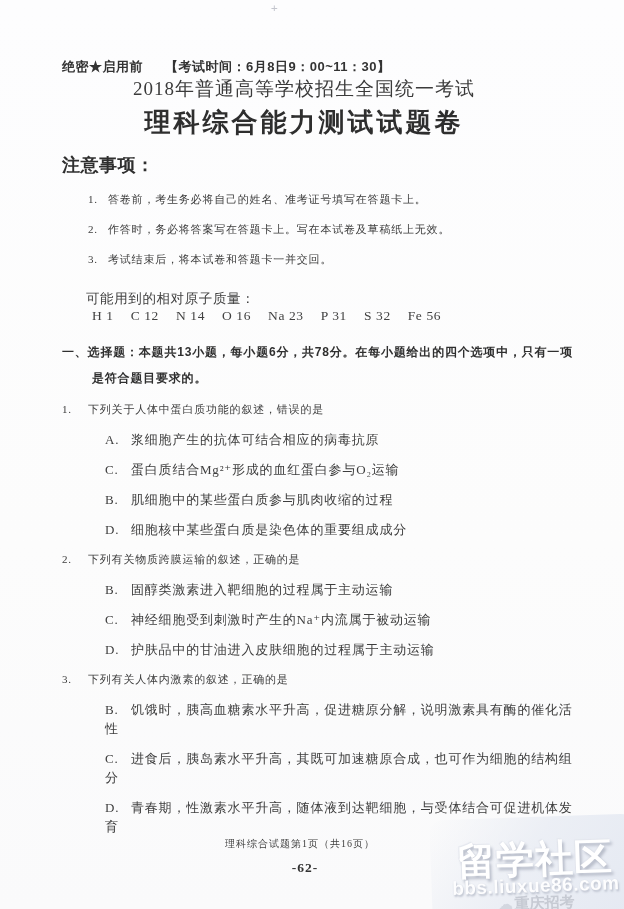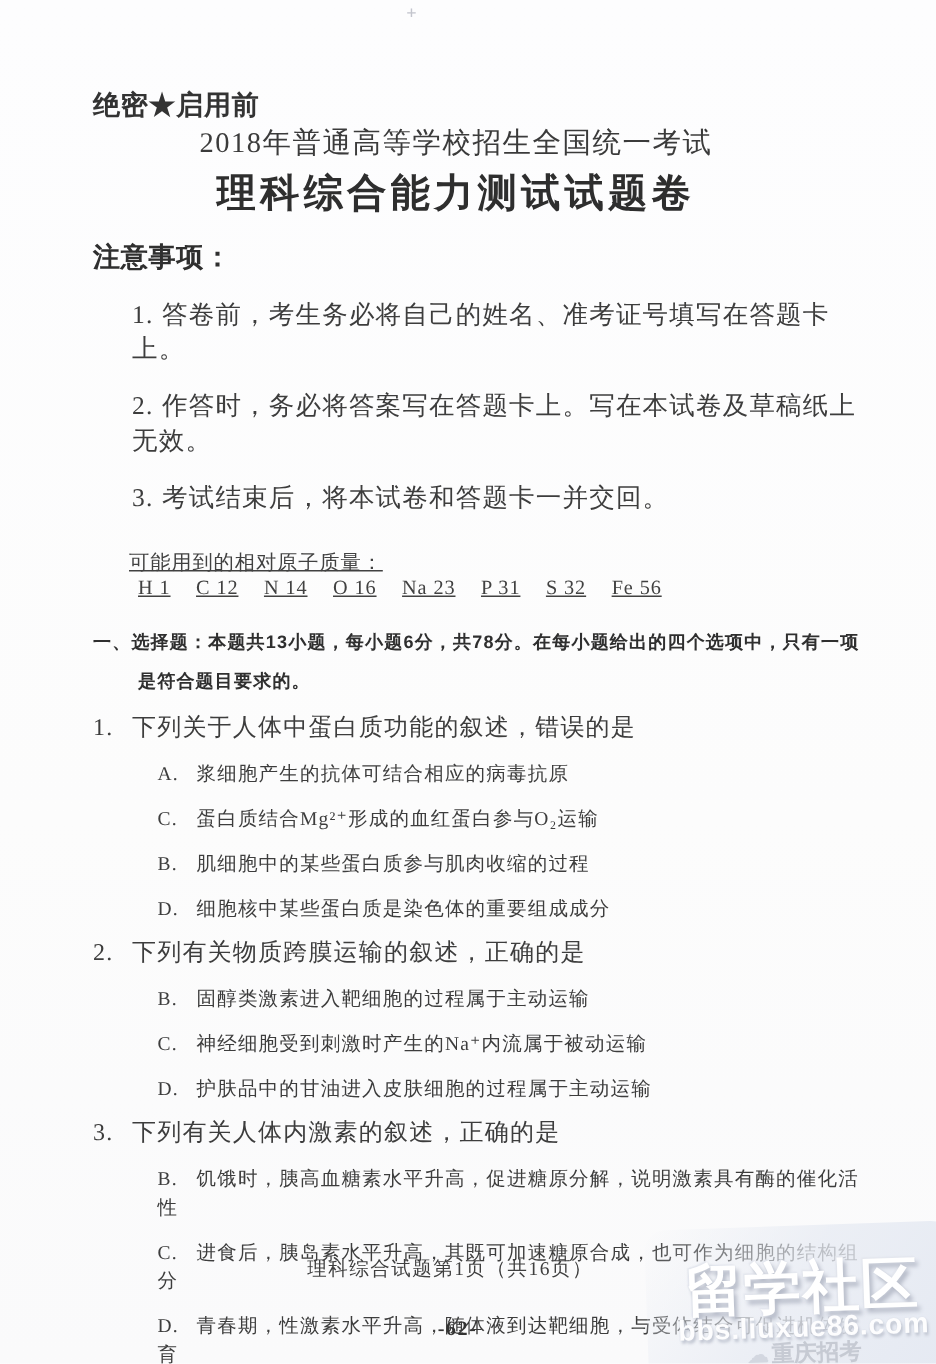--- a/index.html
+++ b/index.html
@@ -18,21 +18,21 @@
   .crop-mark {
     position: absolute; left: 271px; top: 2px;
     color: #c3c5cd; font-size: 11px;
     font-family: "DejaVu Sans Mono", monospace;
   }
   .content { position: relative; padding: 58px 50px 0 62px; }
 
   .header-row {
     display: flex; align-items: baseline;
     font-family: "Liberation Sans", sans-serif;
-    font-weight: bold; font-size: 18px; color: #333;
+    font-weight: bold; font-size: 13px; color: #333;
     letter-spacing: 0.5px;
   }
   .exam-time { margin-left: 22px; }
 
   .titles { text-align: center; padding-right: 28px; }
   .title-main {
     font-size: 19px; color: #3b3b3b; letter-spacing: 1px;
     font-weight: normal;
   }
   .title-sub {
@@ -43,60 +43,60 @@
   }
 
   .notice-heading {
     margin-top: 13px;
     font-family: "Liberation Sans", sans-serif;
     font-weight: bold; font-size: 18px; color: #2f2f2f;
     letter-spacing: 0.5px;
   }
   .notice-item {
     margin-top: 15px; padding-left: 26px;
-    font-size: 17px; color: #3d3d3d; letter-spacing: 0.8px;
+    font-size: 11px; color: #3d3d3d; letter-spacing: 0.8px;
   }
   .notice-num { display: inline-block; min-width: 20px; }
 
   .atomic-line {
     margin-top: 23px; padding-left: 24px;
-    font-size: 13.5px; color: #414141; letter-spacing: 0.6px; text-decoration: underline;
+    font-size: 13.5px; color: #414141; letter-spacing: 0.6px;
   }
   .elem { margin-left: 17px; white-space: nowrap; }
   .elem:first-child { margin-left: 6px; }
 
   .section-header {
     margin-top: 15px; margin-left: -7px;
     padding-left: 37px; text-indent: -30px;
     font-family: "Liberation Sans", sans-serif;
     font-weight: bold; font-size: 12px; color: #2f2f2f;
     line-height: 26px; letter-spacing: 0.8px;
     width: 520px;
   }
 
   .questions { margin-top: 9px; }
   .question { margin-bottom: 2px; }
   .q-stem {
-    font-size: 16px; color: #3d3d3d; letter-spacing: 0.8px;
+    font-size: 11px; color: #3d3d3d; letter-spacing: 0.8px;
     line-height: 19px; margin-bottom: 11px;
   }
   .q-num { display: inline-block; width: 26px; }
   .q-option {
     padding-left: 43px;
     font-size: 13px; color: #3d3d3d; letter-spacing: 0.8px;
     line-height: 19px; margin-bottom: 11px;
   }
   .opt-label { display: inline-block; width: 26px; }
 
   .footer {
     position: absolute; left: 0; bottom: 0; width: 624px; height: 72px;
     text-align: center; padding-right: 24px;
   }
-  .footer-pageinfo { font-size: 13px; color: #3f3f3f; letter-spacing: 1px; }
-  .footer-pagenum  { margin-top: 23px; font-size: 13.5px; font-weight: bold; color: #333; letter-spacing: 1px; padding-left: 10px; }
+  .footer-pageinfo { font-size: 10px; color: #3f3f3f; letter-spacing: 1px; }
+  .footer-pagenum  { margin-top: 9px; font-size: 13.5px; font-weight: bold; color: #333; letter-spacing: 1px; padding-left: 10px; }
 
   .wm-panel {
     position: absolute; right: -12px; bottom: -10px;
     width: 205px; height: 102px;
     background: linear-gradient(125deg, rgba(236,239,246,0) 0%, rgba(231,235,243,0.75) 45%, rgba(226,231,241,0.9) 100%);
     border-radius: 14px; transform: rotate(-2deg);
   }
   .watermark {
     position: absolute; right: -4px; bottom: -2px;
     width: 185px; text-align: center; transform: rotate(-2deg);
@@ -122,20 +122,21 @@
 <body>
 
 <div class="page">
 
   <div class="crop-mark">+</div>
 
   <div class="content">
 
     <div class="header-row">
       <span class="classification">绝密★启用前</span>
+      <span class="exam-time">【考试时间：6月8日9：00~11：30】</span>
     </div>
 
     <div class="titles">
       <div class="title-main">2018年普通高等学校招生全国统一考试</div>
       <div class="title-sub">理科综合能力测试试题卷</div>
     </div>
 
     <div class="notice-heading">注意事项：</div>
     <div id="notice-items">
         <div class="notice-item"><span class="notice-num">1.</span><span>答卷前，考生务必将自己的姓名、准考证号填写在答题卡上。</span></div>

